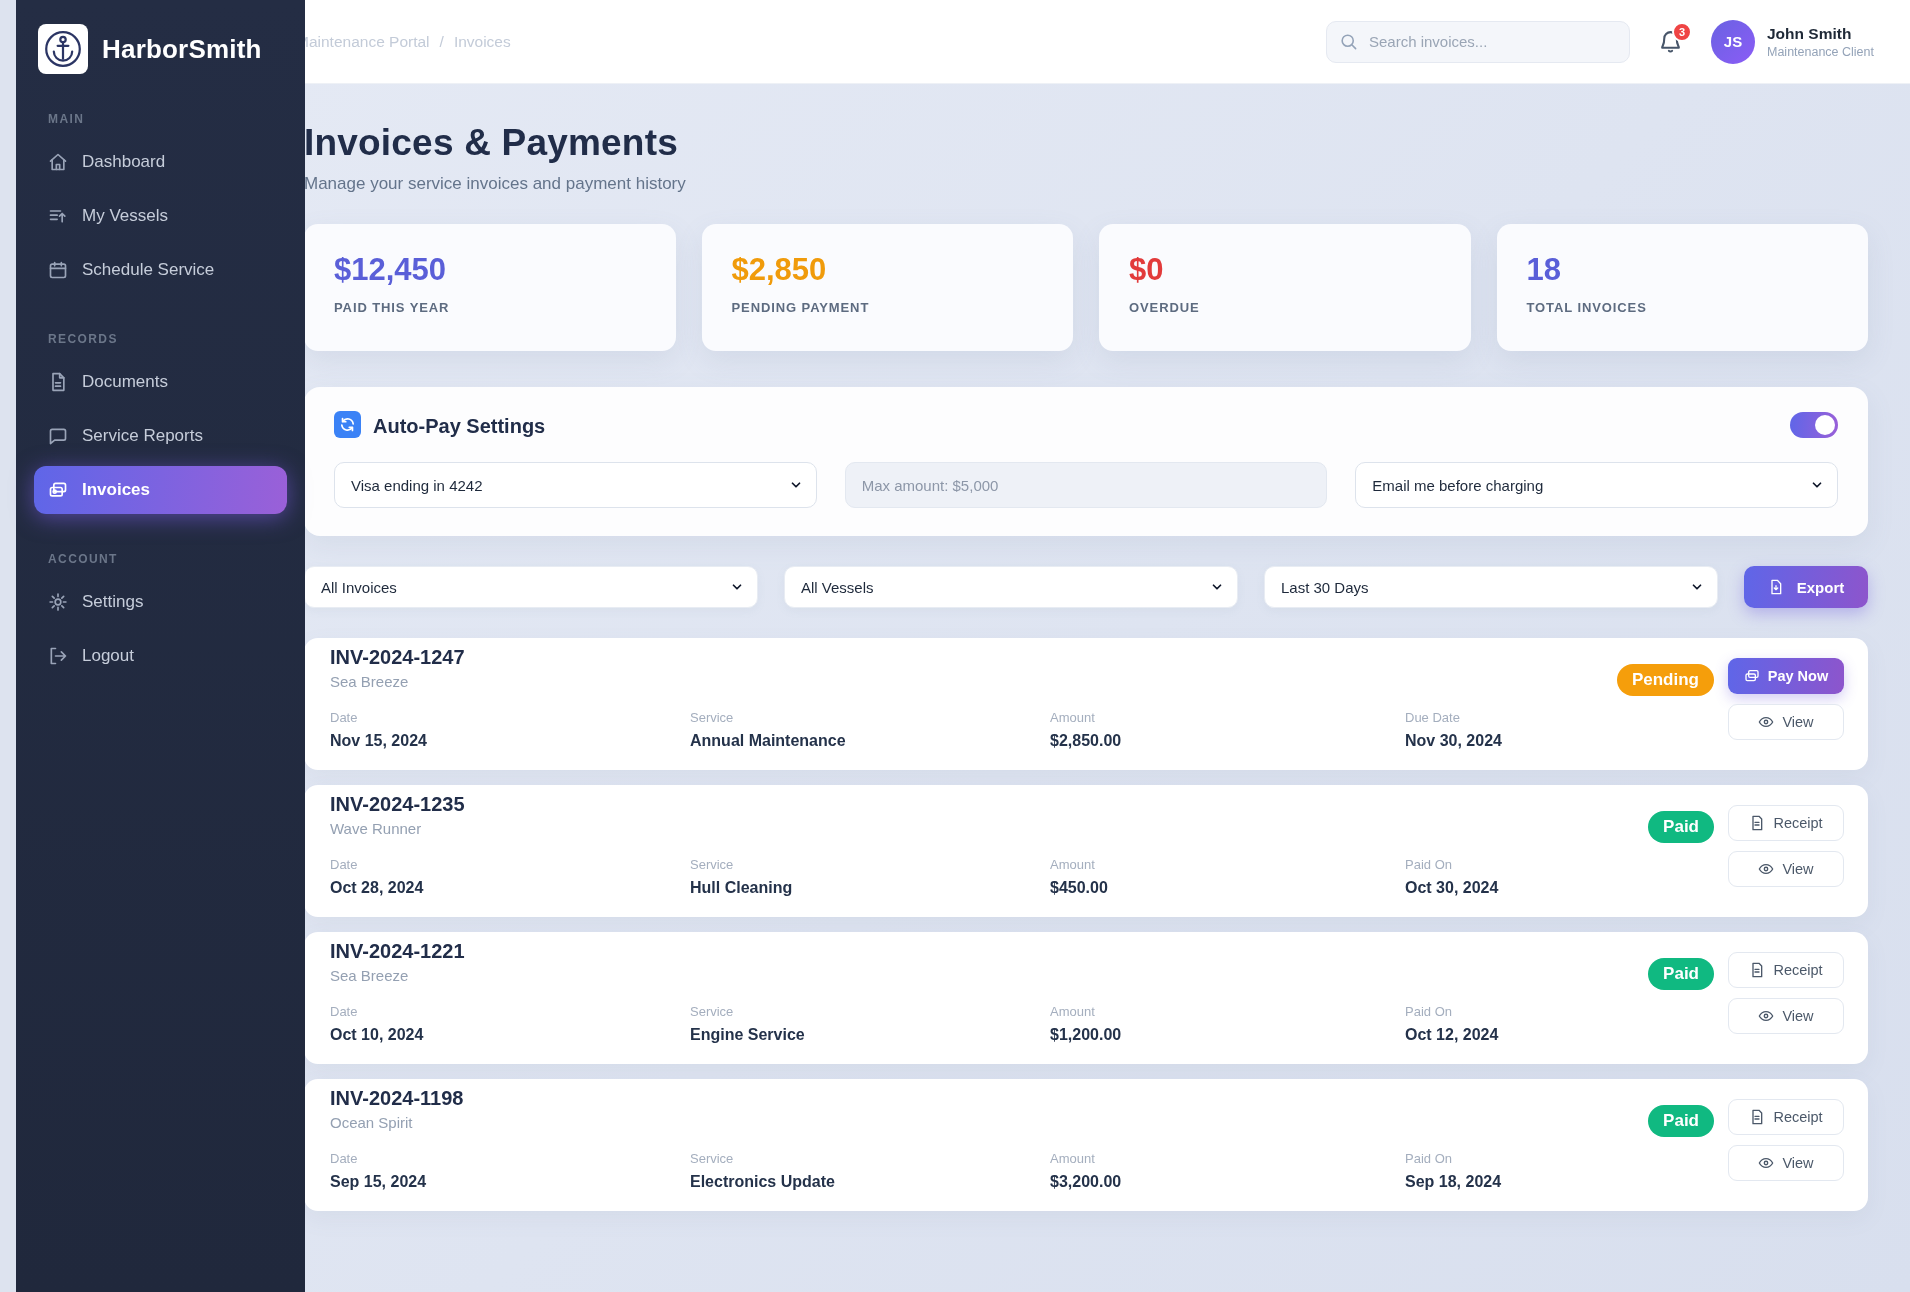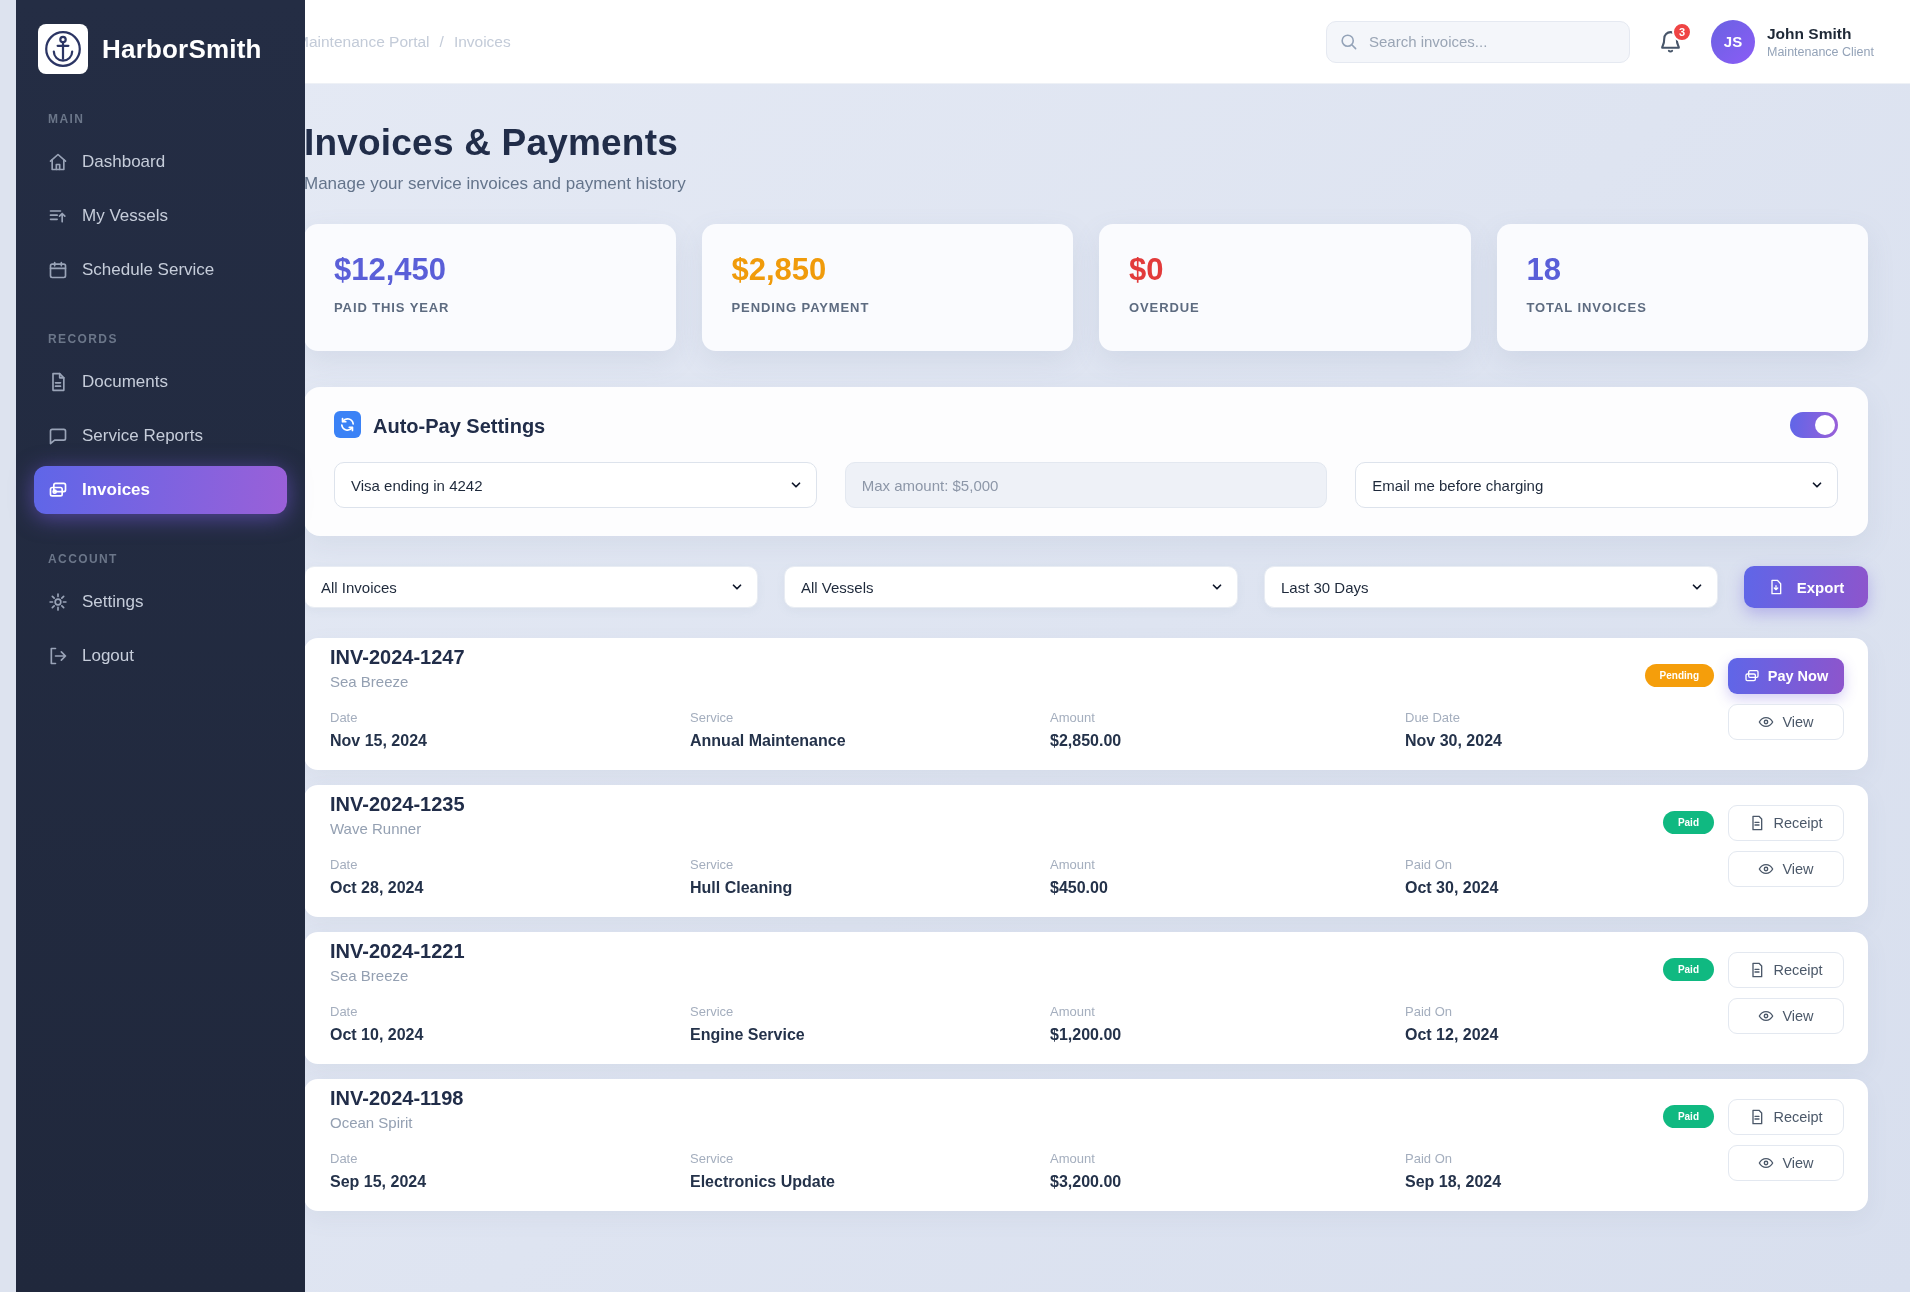--- a/index.html
+++ b/index.html
@@ -159,21 +159,21 @@
     box-shadow:0 8px 22px rgba(110,125,155,.08);
   }
   .inv-number { font-size:20px; font-weight:700; color:#212d49; }
   .inv-vessel { margin-top:4px; font-size:15px; color:#94a0b2; }
   .inv-fields { margin-top:20px; display:grid; grid-template-columns:360px 360px 355px 1fr; }
   .field-label { font-size:13px; color:#a4aebe; }
   .field-value { margin-top:7px; font-size:16px; font-weight:700; color:#24324a; }
   .inv-actions { position:absolute; top:20px; right:24px; display:flex; align-items:flex-start; gap:14px; }
   .status-badge {
     margin-top:6px; padding:6px 15px; border-radius:999px;
-    color:#ffffff; font-size:10px; font-weight:700;
+    color:#ffffff; font-size:17px; font-weight:700;
   }
   .status-badge.pending { background:#f59e0b; }
   .status-badge.paid    { background:#10b981; }
   .action-col { display:flex; flex-direction:column; gap:10px; }
   .action-btn {
     width:116px; height:36px; border-radius:9px; font-size:14.5px; font-family:inherit;
     display:flex; align-items:center; justify-content:center; gap:8px; cursor:pointer;
   }
   .action-btn.primary {
     border:none; font-weight:700;

